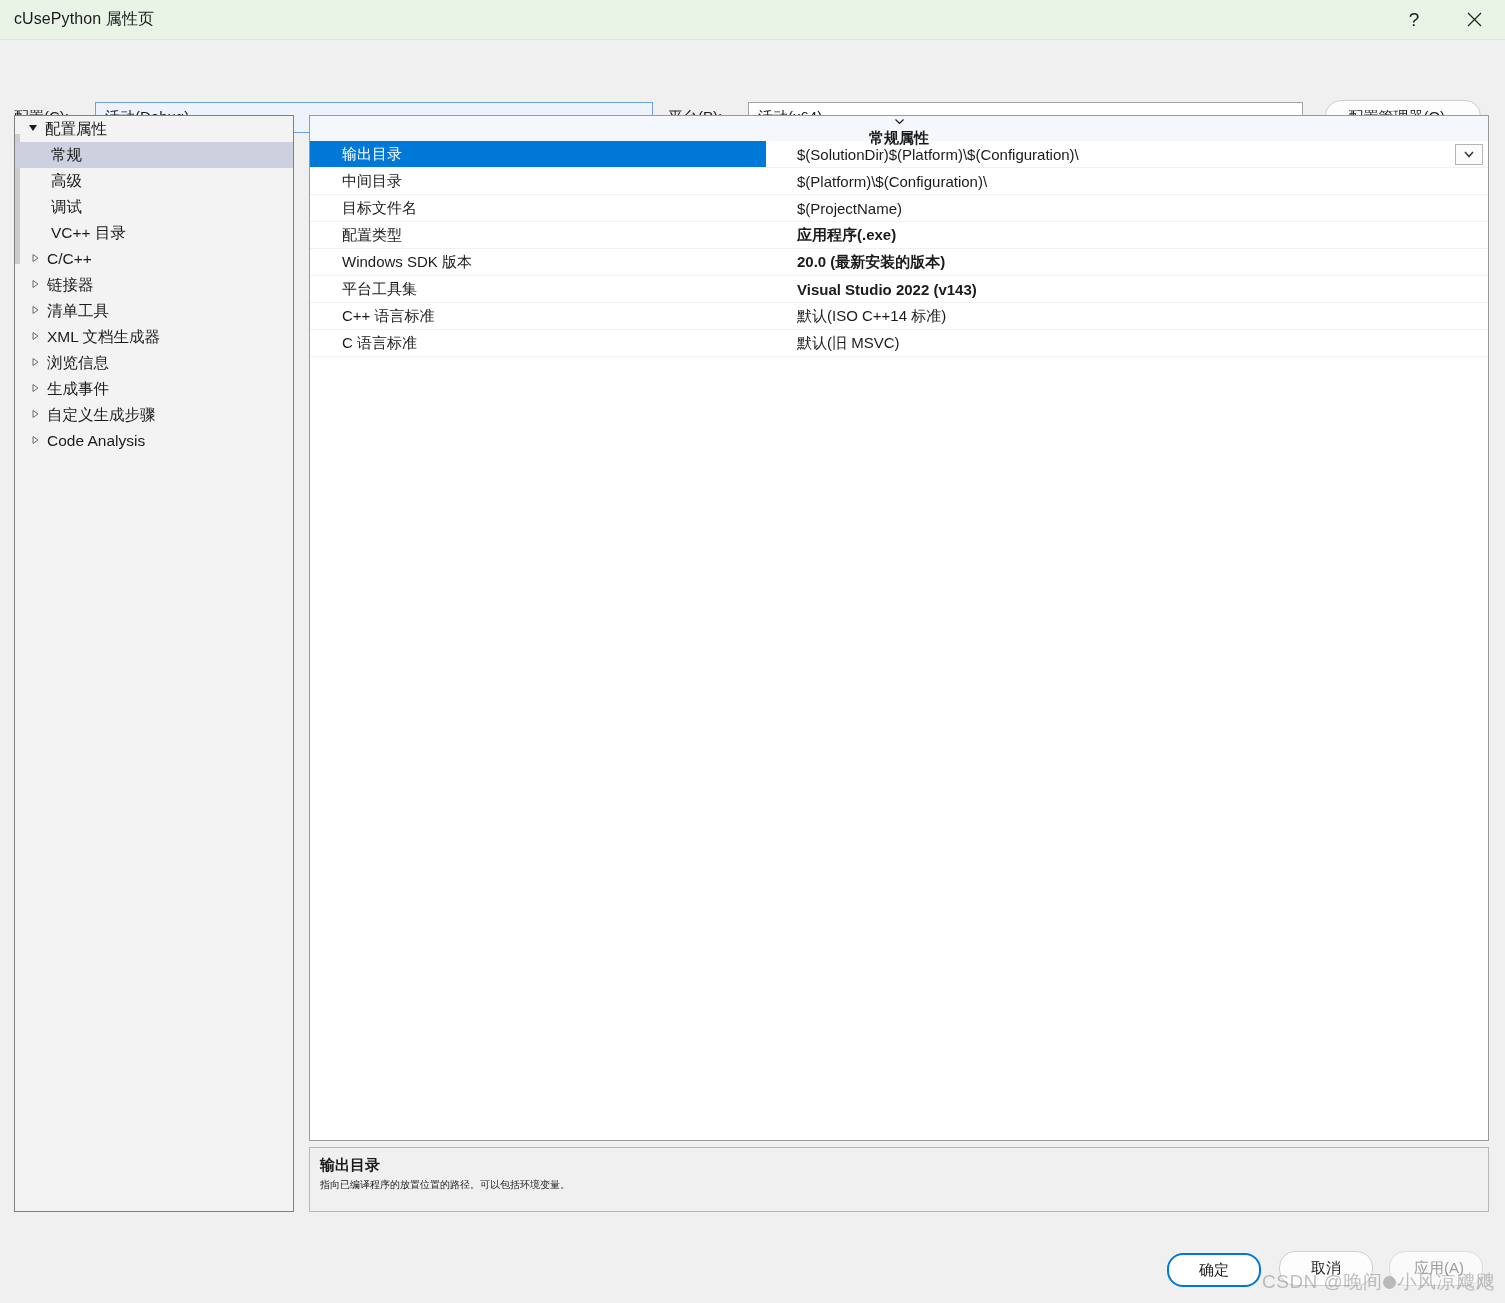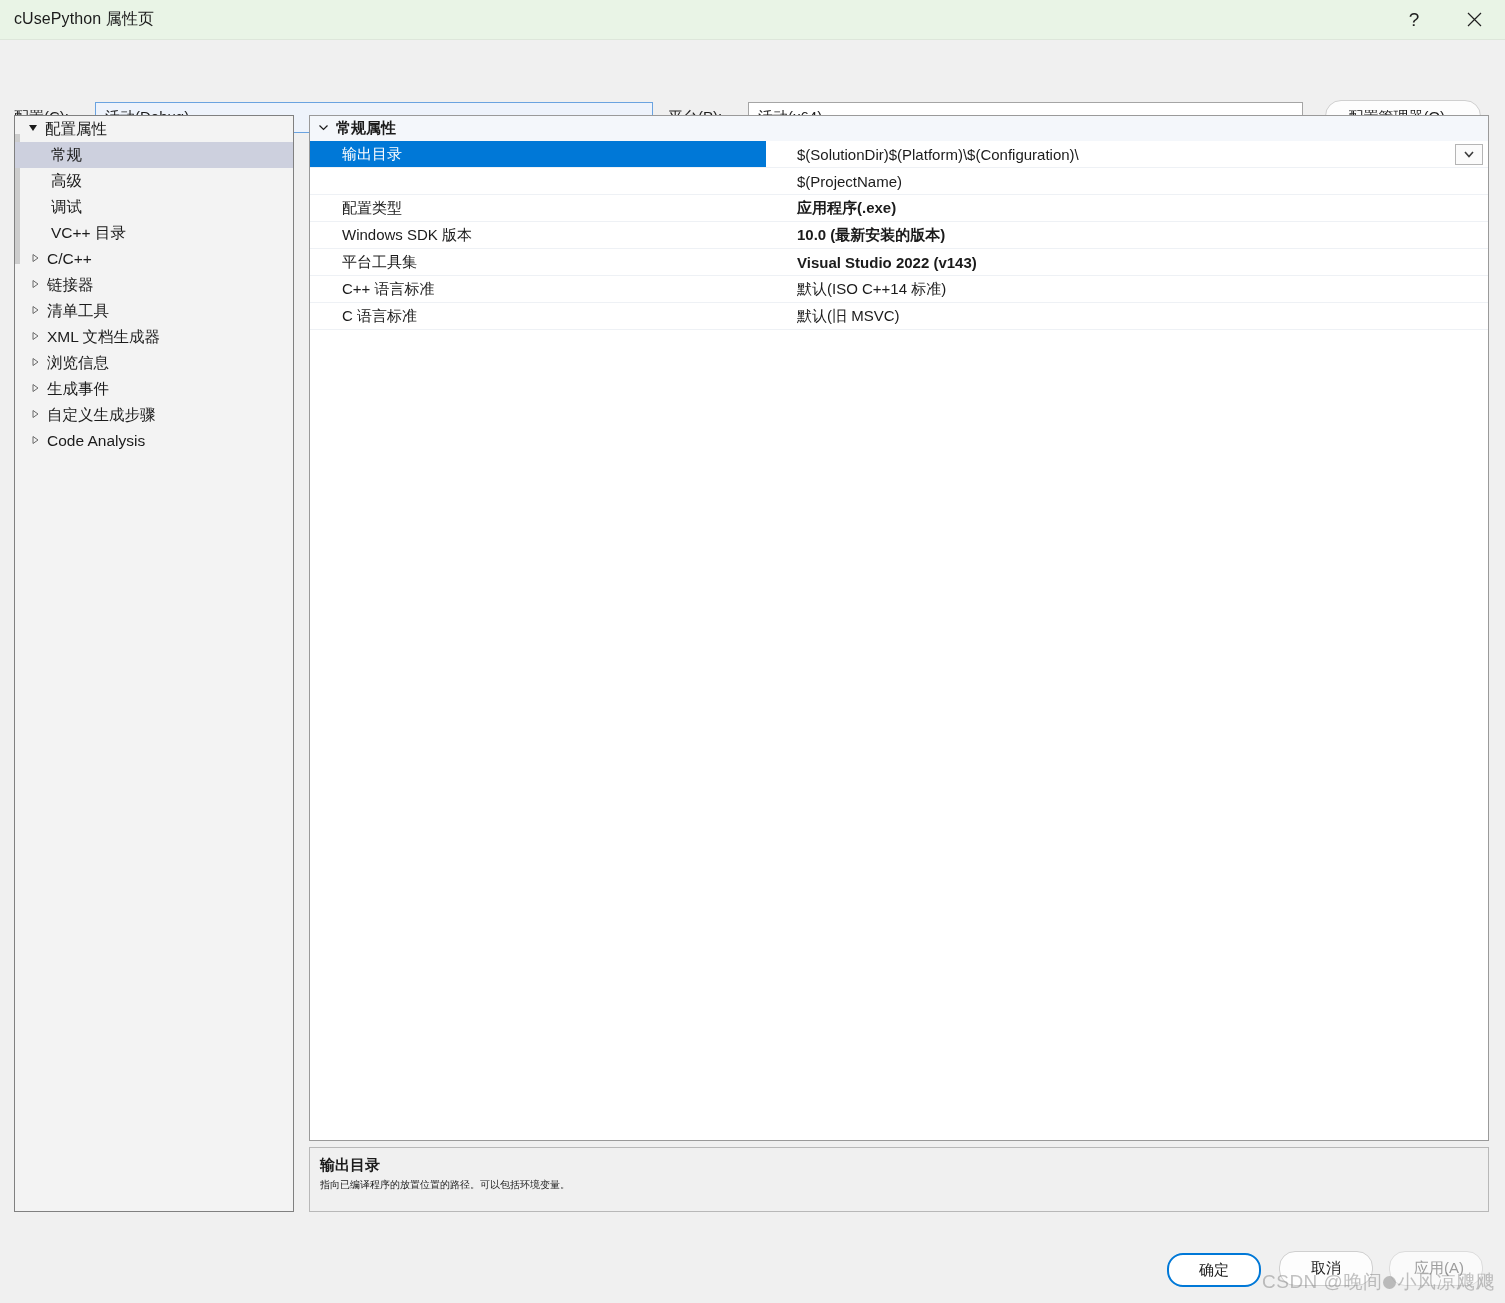--- a/index.html
+++ b/index.html
@@ -180,20 +180,21 @@
   .grid-header {
     position: relative;
     height: 25px;
     background: #f4f7fb;
     display: flex;
     align-items: center;
     font-weight: bold;
     font-size: 15px;
     color: #1b1b1b;
     cursor: default;
+    flex-direction: column;
   }
   .grid-header .hdr-glyph {
     width: 26px;
     text-align: center;
     font-size: 11px;
     font-weight: normal;
     color: #1b1b1b;
   }
   .grid-row {
     position: relative;
@@ -441,29 +442,34 @@
       <div class="grid-row selected">
         <div class="cell-name">输出目录</div>
         <div class="cell-value">$(SolutionDir)$(Platform)\$(Configuration)\</div>
         <div class="row-dropdown">
           <span><svg width="12" height="12" viewBox="0 0 12 12">
               <path d="M2 4 L6 8.5 L10 4" stroke="#3c3c3c" stroke-width="1.6" fill="none"></path>
             </svg></span>
         </div>
       </div>
       <div class="grid-row">
+        <div class="cell-name">中间目录</div>
+        <div class="cell-value">$(Platform)\$(Configuration)\</div>
+      </div>
+      <div class="grid-row">
+        <div class="cell-name">目标文件名</div>
         <div class="cell-value">$(ProjectName)</div>
       </div>
       <div class="grid-row">
         <div class="cell-name">配置类型</div>
         <div class="cell-value bold">应用程序(.exe)</div>
       </div>
       <div class="grid-row">
         <div class="cell-name">Windows SDK 版本</div>
-        <div class="cell-value bold">10.0 (最新安装的版本)</div>
+        <div class="cell-value bold">20.0 (最新安装的版本)</div>
       </div>
       <div class="grid-row">
         <div class="cell-name">平台工具集</div>
         <div class="cell-value bold">Visual Studio 2022 (v143)</div>
       </div>
       <div class="grid-row">
         <div class="cell-name">C++ 语言标准</div>
         <div class="cell-value">默认(ISO C++14 标准)</div>
       </div>
       <div class="grid-row">

